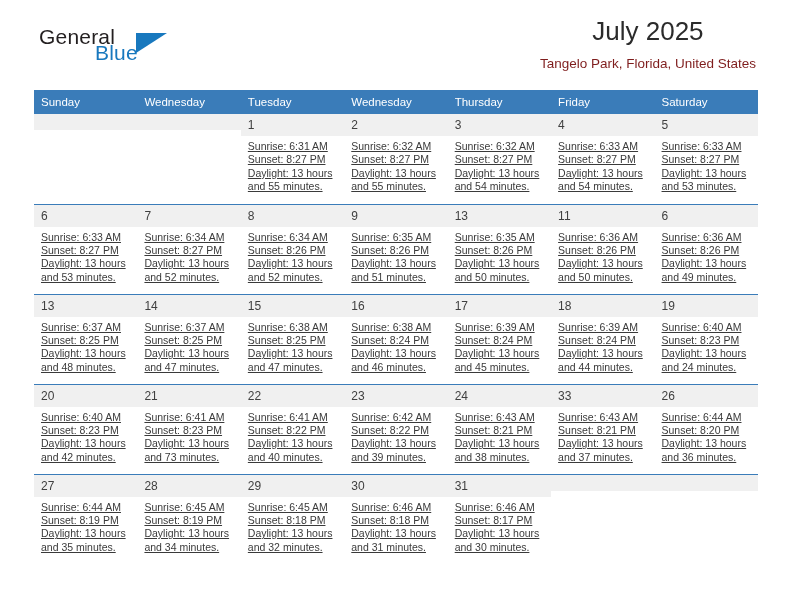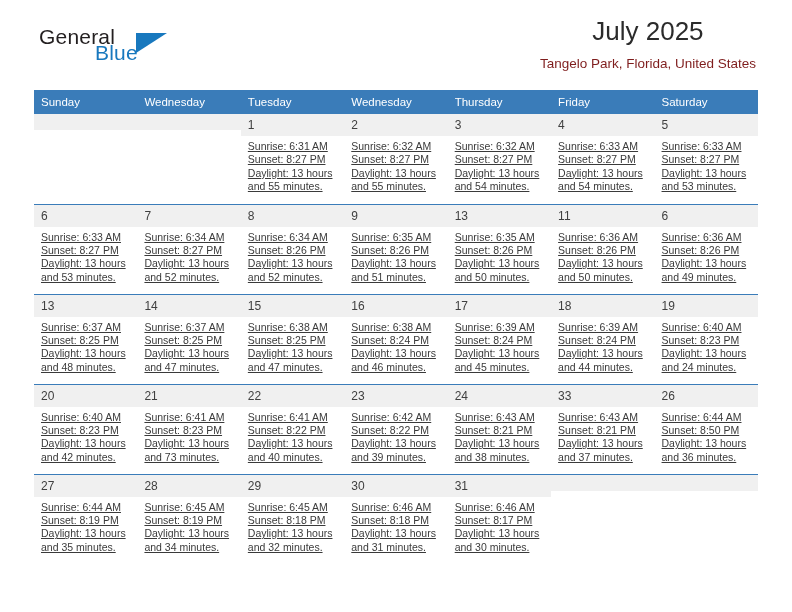--- a/index.html
+++ b/index.html
@@ -395,21 +395,21 @@
           <div class="info">
             <div>Sunrise: 6:43 AM</div>
             <div>Sunset: 8:21 PM</div>
             <div class="daylight">Daylight: 13 hours and 37 minutes.</div>
           </div>
         </td>
         <td>
           <div class="daynum">26</div>
           <div class="info">
             <div>Sunrise: 6:44 AM</div>
-            <div>Sunset: 8:50 PM</div>
+            <div>Sunset: 8:20 PM</div>
             <div class="daylight">Daylight: 13 hours and 36 minutes.</div>
           </div>
         </td>
       </tr>
 
       <tr class="week last-week">
         <td>
           <div class="daynum">27</div>
           <div class="info">
             <div>Sunrise: 6:44 AM</div>

